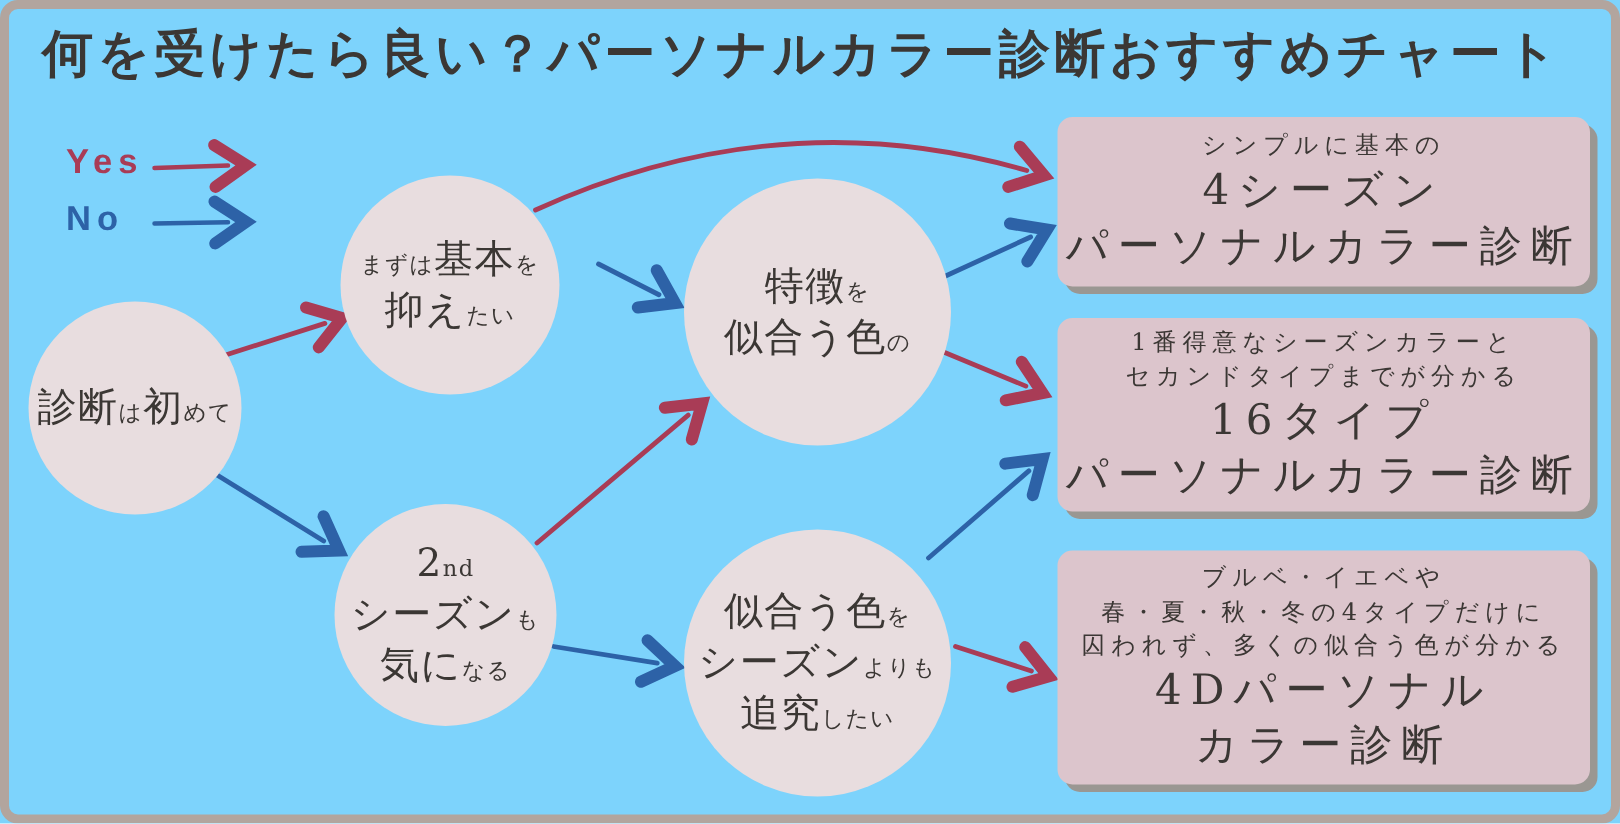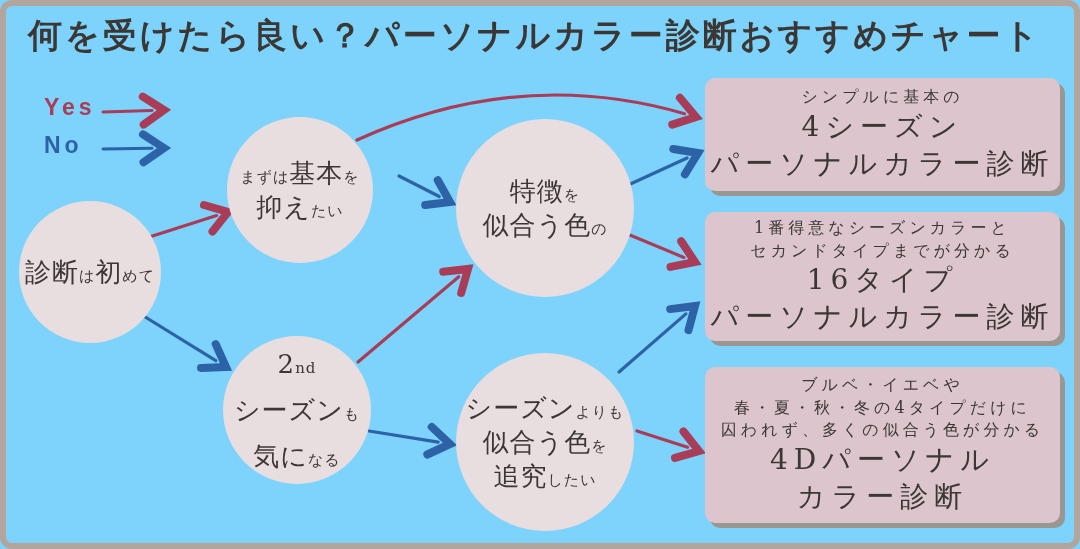--- a/index.html
+++ b/index.html
@@ -26,21 +26,21 @@
   .node{
     position:absolute;border-radius:50%;background:var(--color-circle-fill,#e8dddf);
     display:flex;flex-direction:column;justify-content:center;align-items:center;
     text-align:center;color:var(--color-text,#3b3734);z-index:10;
   }
   .node .line{line-height:1.32;white-space:nowrap;letter-spacing:1px;}
   .node .seg-lg{font-size:26px;}
   .node .seg-sm{font-size:15px;}
   #node-start{left:19px;top:201px;width:142px;height:142px;}
   #node-basics{left:227px;top:117px;width:146px;height:146px;}
-  #node-second-season{left:223px;top:336px;width:148px;height:148px;gap:12px;}
+  #node-second-season{left:223px;top:336px;width:148px;height:148px;}
   #node-color-traits{left:456px;top:119px;width:178px;height:178px;}
   #node-pursue-colors{left:456px;top:353px;width:178px;height:178px;}
   .result{
     position:absolute;left:705px;width:355px;background:var(--color-box-fill,#dcc5cc);
     box-shadow:5px 5px 0 var(--color-box-shadow,#9a9792);
     display:flex;flex-direction:column;justify-content:center;align-items:center;
     text-align:center;color:var(--color-text,#3b3734);z-index:10;border-radius:10px;
   }
   .result .line{white-space:nowrap;}
   .result .seg-sm{font-size:16px;letter-spacing:4px;line-height:1.4;}
@@ -119,22 +119,22 @@
   <div class="node" id="node-second-season">
       <div class="line"><span class="seg-lg">2</span><span class="seg-sm">nd</span></div>
       <div class="line"><span class="seg-lg">シーズン</span><span class="seg-sm">も</span></div>
       <div class="line"><span class="seg-lg">気に</span><span class="seg-sm">なる</span></div>
     </div>
   <div class="node" id="node-color-traits">
       <div class="line"><span class="seg-lg">特徴</span><span class="seg-sm">を</span></div>
       <div class="line"><span class="seg-lg">似合う色</span><span class="seg-sm">の</span></div>
     </div>
   <div class="node" id="node-pursue-colors">
+      <div class="line"><span class="seg-lg">似合う色</span><span class="seg-sm">を</span></div>
       <div class="line"><span class="seg-lg">シーズン</span><span class="seg-sm">よりも</span></div>
-      <div class="line"><span class="seg-lg">似合う色</span><span class="seg-sm">を</span></div>
       <div class="line"><span class="seg-lg">追究</span><span class="seg-sm">したい</span></div>
     </div>
 
   <div class="result" id="result-four-seasons">
       <div class="line"><span class="seg-sm">シンプルに基本の</span></div>
       <div class="line"><span class="seg-lg">4シーズン</span></div>
       <div class="line"><span class="seg-lg">パーソナルカラー診断</span></div>
     </div>
   <div class="result" id="result-sixteen-type">
       <div class="line"><span class="seg-sm">1番得意なシーズンカラーと</span></div>

